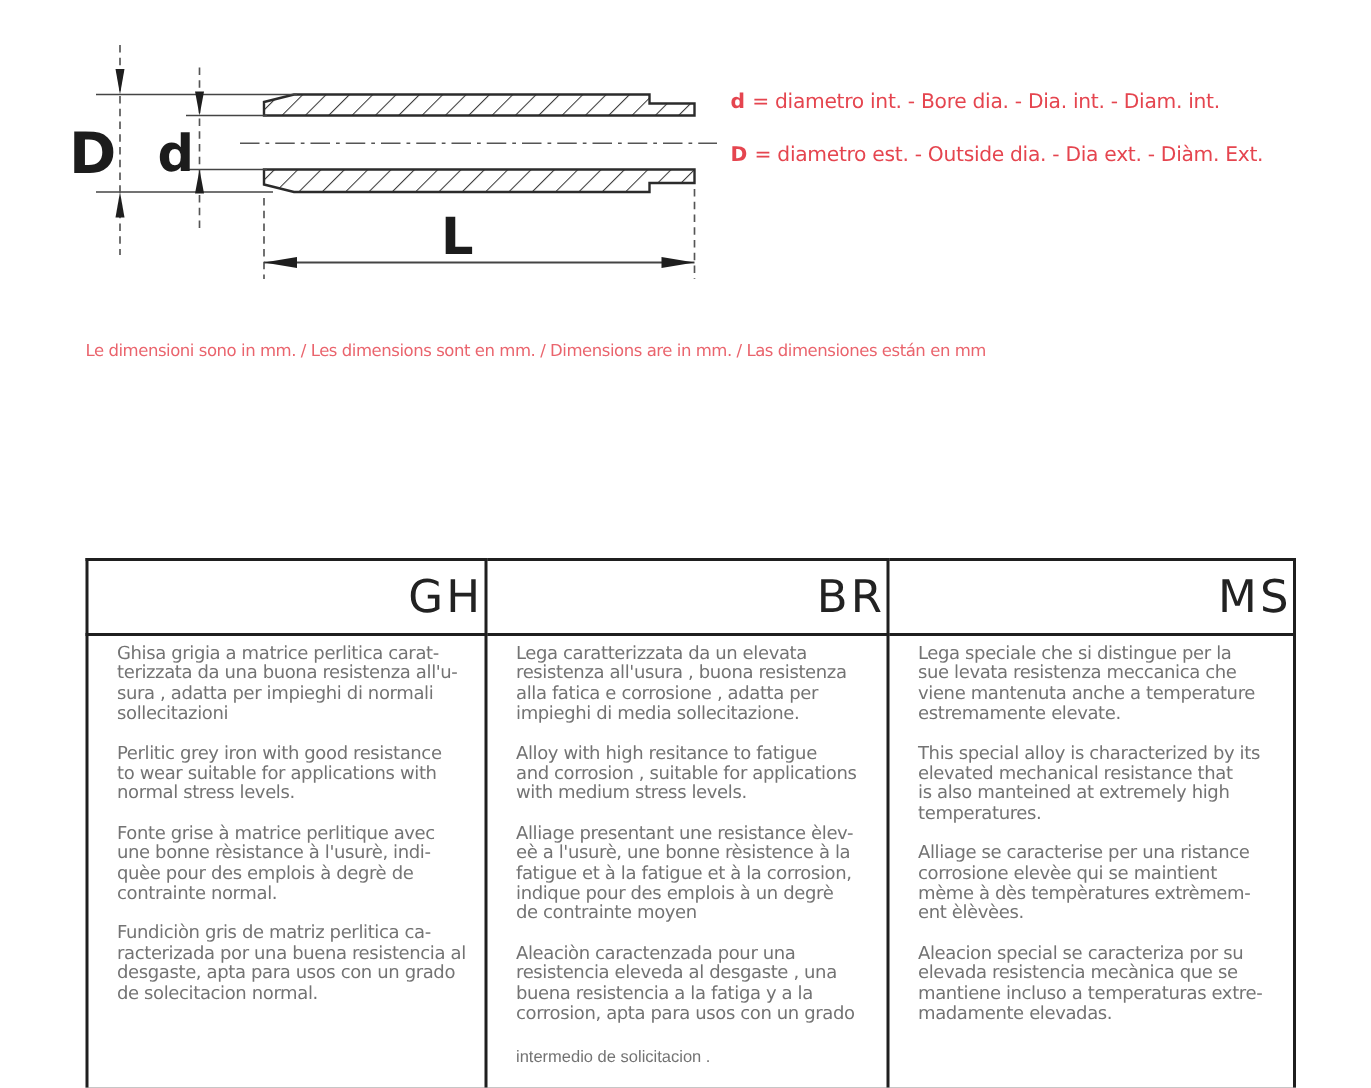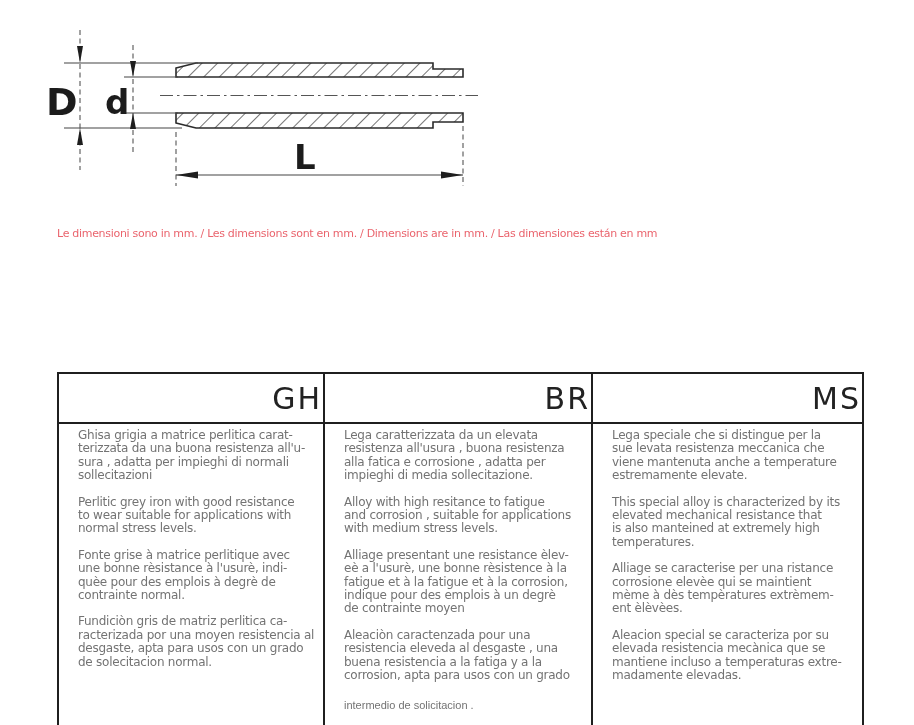--- a/index.html
+++ b/index.html
@@ -87,20 +87,26 @@
       <line x1="176" y1="132" x2="176" y2="186" stroke="#555" stroke-width="1.1" stroke-dasharray="5 3.5"></line>
       <line x1="463" y1="126" x2="463" y2="186" stroke="#555" stroke-width="1.1" stroke-dasharray="5 3.5"></line>
       <line x1="176" y1="175" x2="463" y2="175" stroke="#444" stroke-width="1.2"></line>
       <polygon points="176,175 198,171.4 198,178.6" fill="#1e1e1e"></polygon>
       <polygon points="463,175 441,171.4 441,178.6" fill="#1e1e1e"></polygon>
       <text x="294" y="169" font-size="34" font-weight="bold" fill="#1c1c1c" font-family="DejaVu Sans, sans-serif">L</text>
     </g>
   </svg>
 
   <div class="abs legend">
+    <div class="legend-row">
+      <b>d</b><span>= diametro int. - Bore dia. - Dia. int. - Diam. int.</span>
+    </div>
+    <div class="legend-row">
+      <b>D</b><span>= diametro est. - Outside dia. - Dia ext. - Diàm. Ext.</span>
+    </div>
   </div>
 
   <div class="abs note">Le dimensioni sono in mm. / Les dimensions sont en mm. / Dimensions are in mm. / Las dimensiones están en mm</div>
 
   <table class="spec">
     <colgroup>
         <col class="c1">
         <col class="c2">
         <col class="c3">
       </colgroup>
@@ -119,21 +125,21 @@
 sura , adatta per impieghi di normali
 sollecitazioni</p>
           <p>Perlitic grey iron with good resistance
 to wear suitable for applications with
 normal stress levels.</p>
           <p>Fonte grise à matrice perlitique avec
 une bonne rèsistance à l'usurè, indi-
 quèe pour des emplois à degrè de
 contrainte normal.</p>
           <p>Fundiciòn gris de matriz perlitica ca-
-racterizada por una moyen resistencia al
+racterizada por una buena resistencia al
 desgaste, apta para usos con un grado
 de solecitacion normal.</p>
         </td>
         <td>
           <p>Lega caratterizzata da un elevata
 resistenza all'usura , buona resistenza
 alla fatica e corrosione , adatta per
 impieghi di media sollecitazione.</p>
           <p>Alloy with high resitance to fatigue
 and corrosion , suitable for applications

